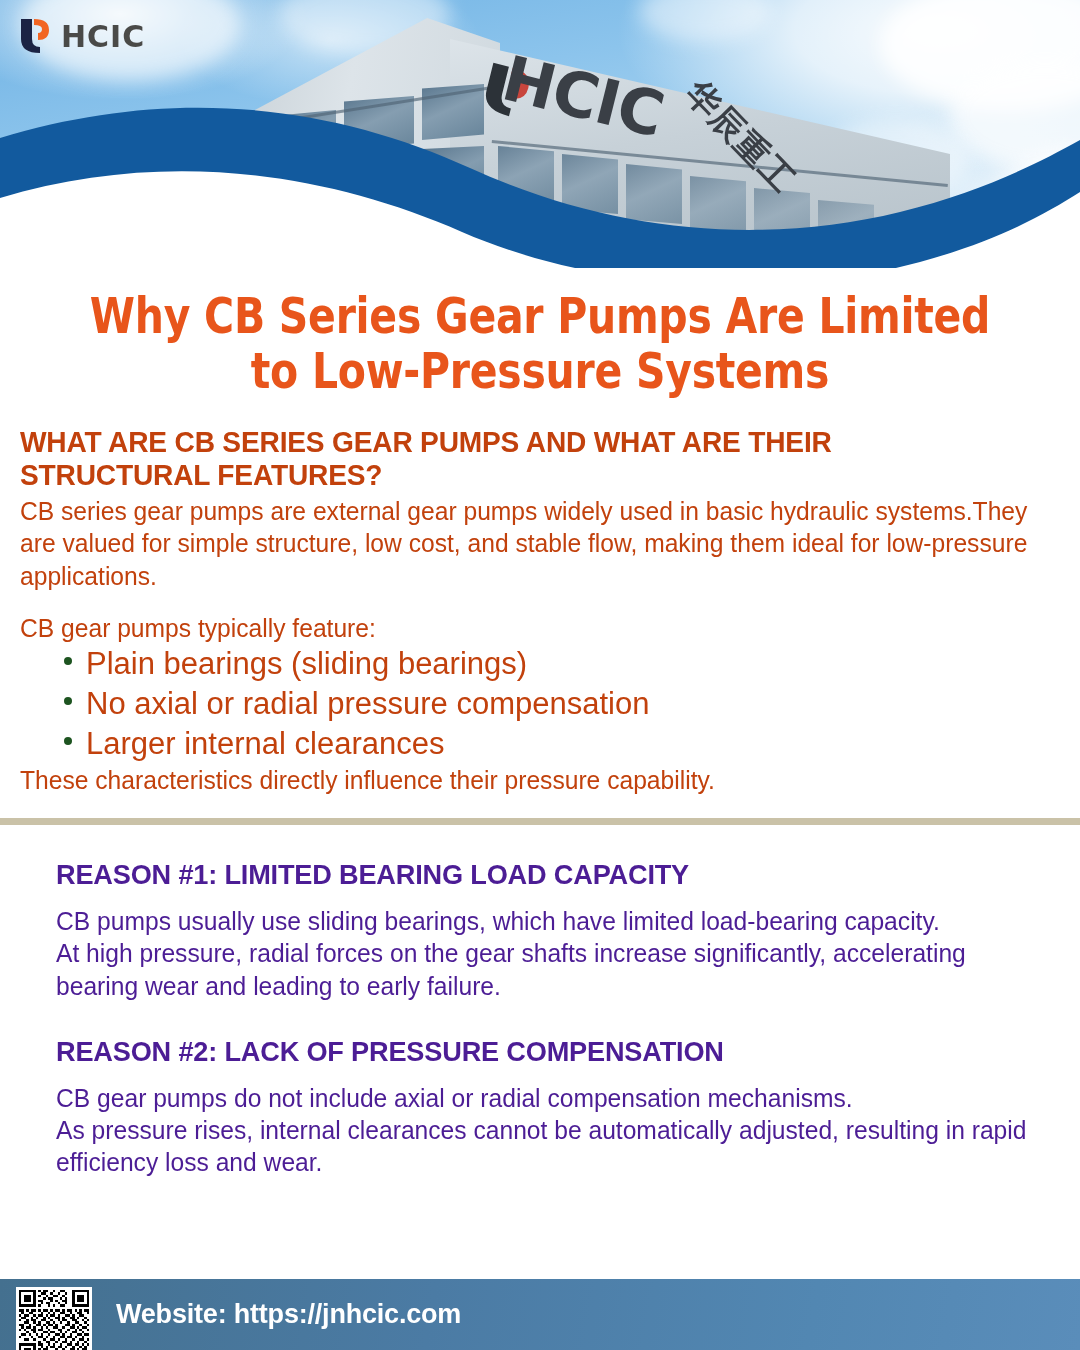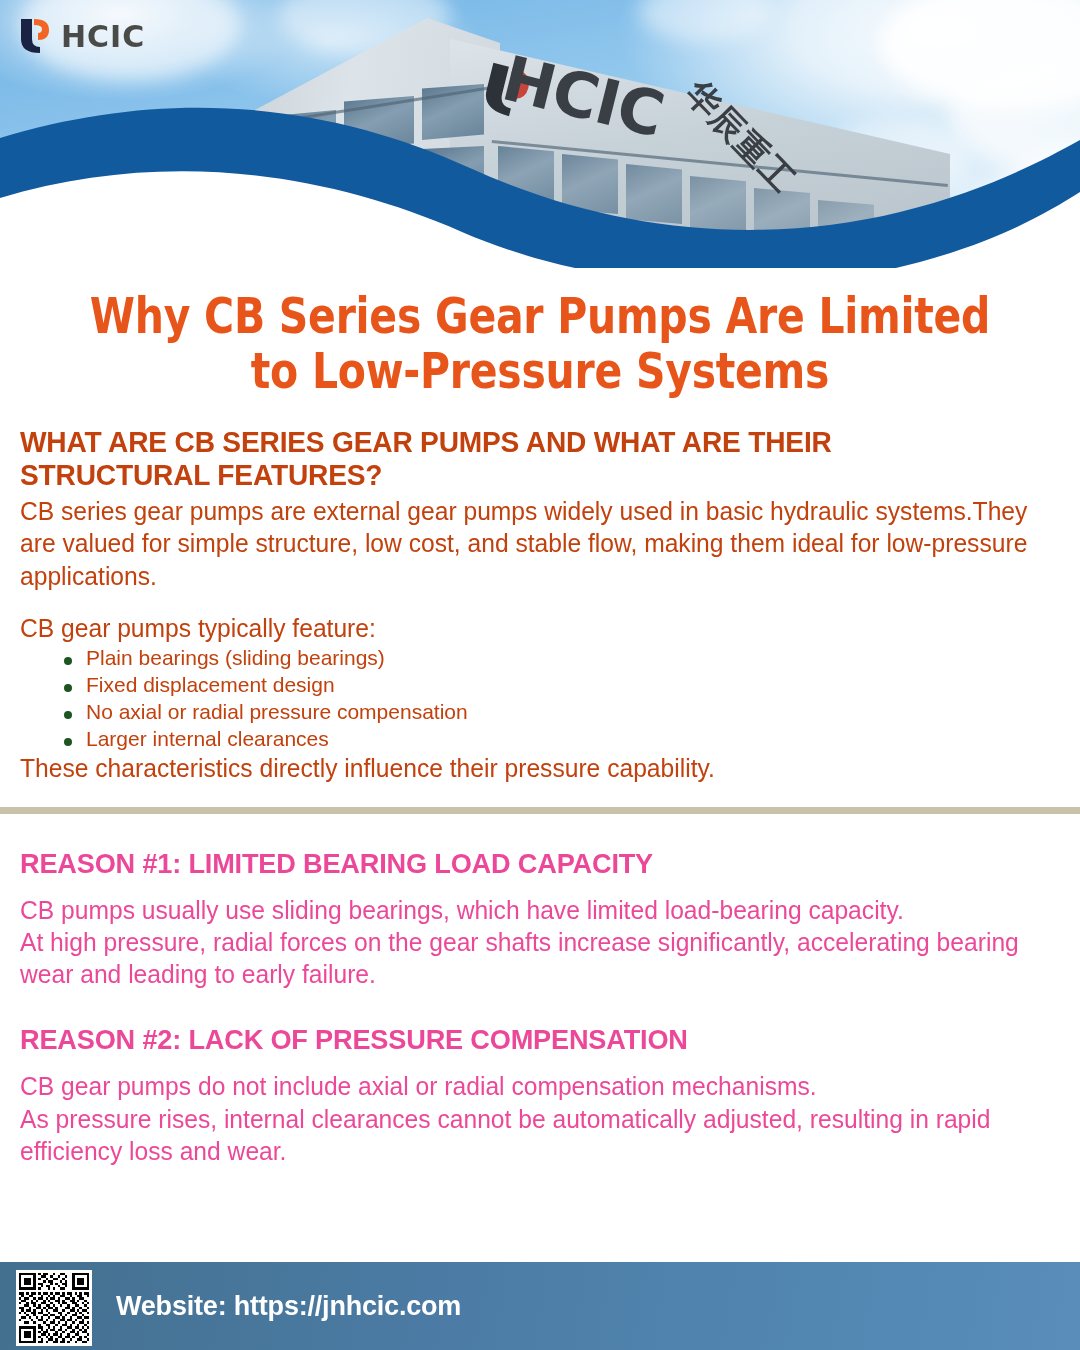--- a/index.html
+++ b/index.html
@@ -175,21 +175,21 @@
     transform: scaleX(0.985);
     transform-origin: 0 50%;
   }
   .sec-green .lead { margin-bottom: 20px; }
   .bullets {
     margin: 0;
     padding: 0 0 0 40px;
     list-style: none;
   }
   .bullets li {
-    font-size: 21px;
+    font-size: 31px;
     line-height: 1.29;
     position: relative;
     padding-left: 26px;
     font-family: "Liberation Sans Narrow", "Liberation Sans", sans-serif;
   }
   .bullets li::before {
     content: "";
     position: absolute;
     left: 4px;
     top: 13px;
@@ -200,21 +200,21 @@
 
   
   .divider {
     height: 7px;
     background: #cac2a8;
     margin: 22px 0 0 0;
     width: 1080px;
   }
 
   
-  .sec-blue { padding: 34px 32px 0 20px; color: #ec4899; }
+  .sec-blue { padding: 34px 32px 0 20px; color: #4c1d95; margin-left: 36px; }
   .sec-blue h3 {
     margin: 0 0 14px 0;
     font-size: 28px;
     font-weight: bold;
     letter-spacing: -0.2px;
     font-family: "Liberation Sans Narrow", "Liberation Sans", sans-serif;
     transform: scaleX(0.97);
     transform-origin: 0 50%;
   }
   .sec-blue p {
@@ -227,21 +227,21 @@
     white-space: pre-line;
   }
   .reason-2 { margin-top: 34px; }
 
   
   .footer {
     position: absolute;
     left: 0;
     bottom: 0;
     width: 1080px;
-    height: 88px;
+    height: 71px;
     background: linear-gradient(100deg, #44708f 0%, #4b7ba4 40%, #5287b2 75%, #5a8dba 100%);
     display: flex;
     align-items: center;
   }
   .qr-wrap {
     position: absolute;
     left: 16px;
     top: 8px;
     width: 76px;
     height: 76px;
@@ -325,21 +325,20 @@
   <div>Why CB Series Gear Pumps Are Limited</div>
   <div>to Low-Pressure Systems</div>
 </div>
 
 <section class="sec-green">
   <h2>WHAT ARE CB SERIES GEAR PUMPS AND WHAT ARE THEIR STRUCTURAL FEATURES?</h2>
   <p class="lead">CB series gear pumps are external gear pumps widely used in basic hydraulic systems.They are valued for simple structure, low cost, and stable flow, making them ideal for low-pressure applications.</p>
   <p>CB gear pumps typically feature:</p>
   <ul class="bullets">
     <li>Plain bearings (sliding bearings)</li>
-    <li>Fixed displacement design</li>
     <li>No axial or radial pressure compensation</li>
     <li>Larger internal clearances</li>
   </ul>
   <p>These characteristics directly influence their pressure capability.</p>
 </section>
 
 <div class="divider"></div>
 
 <section class="sec-blue">
   <div>

